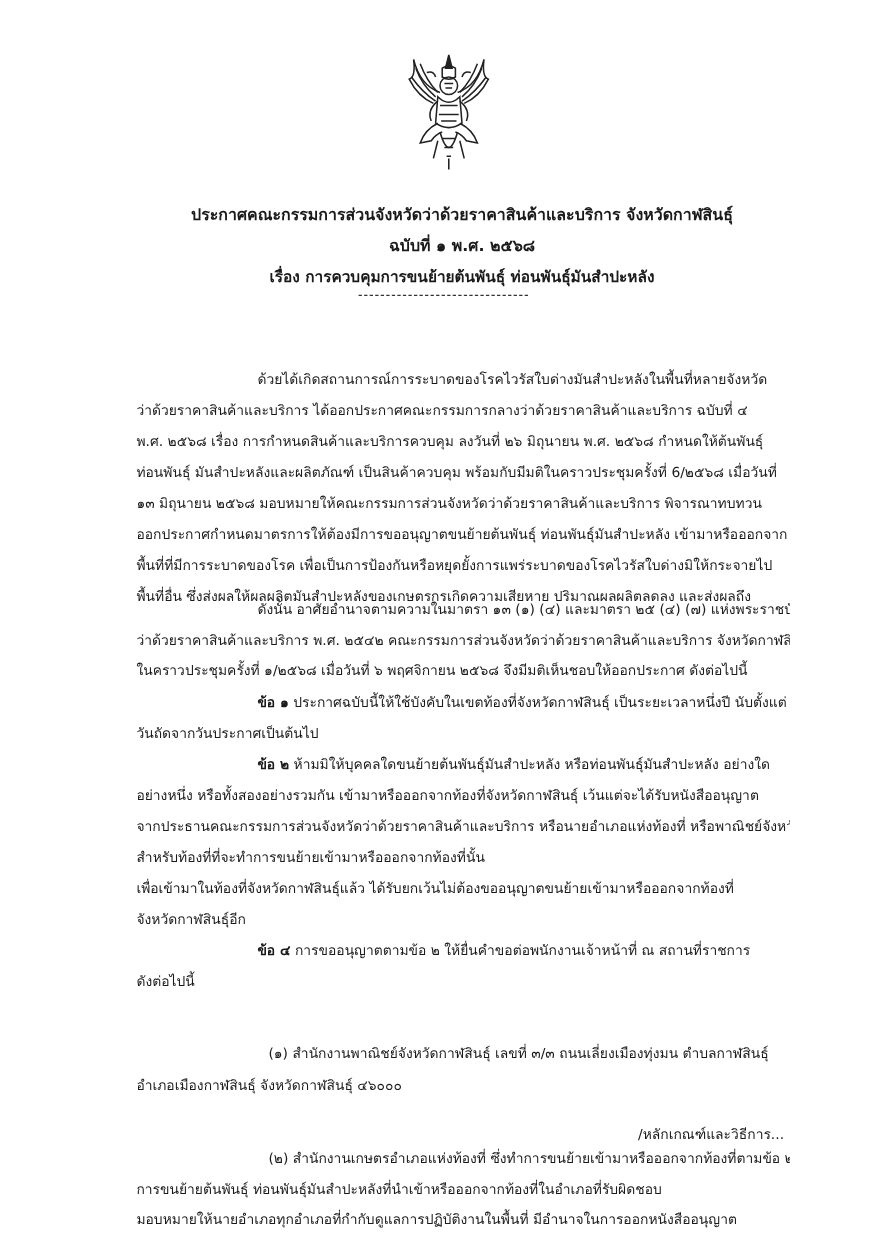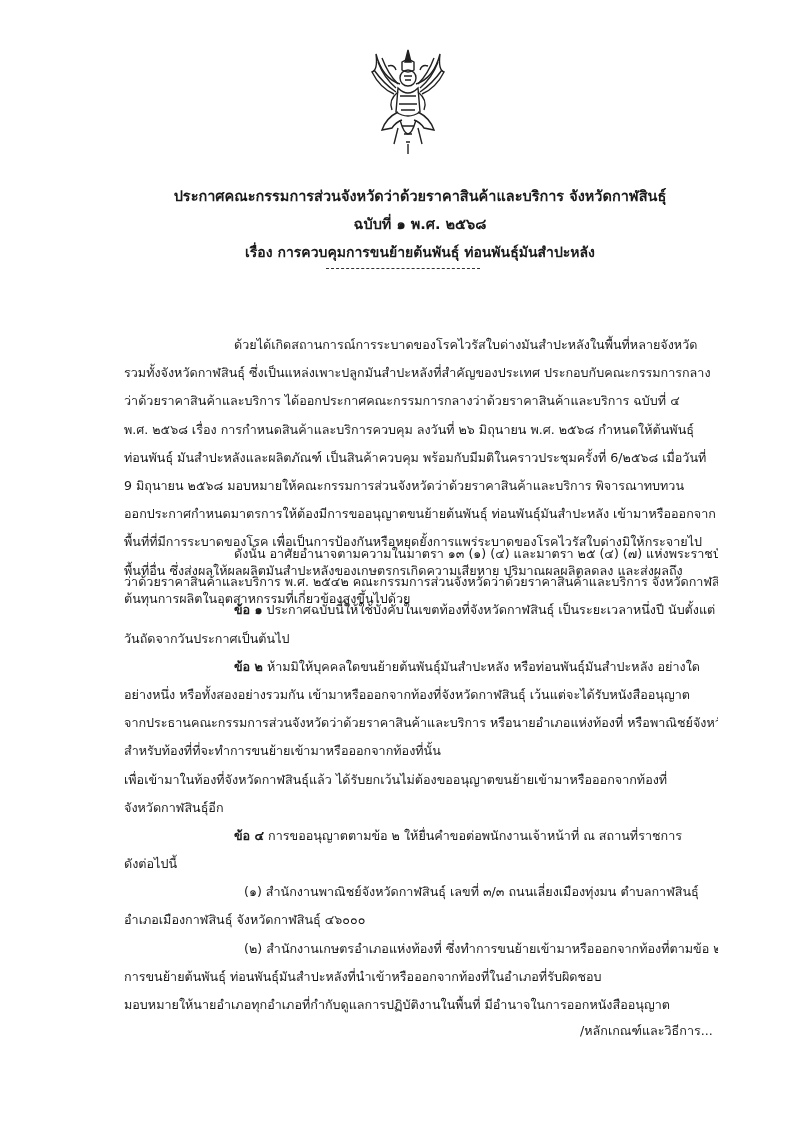--- a/index.html
+++ b/index.html
@@ -60,21 +60,21 @@
       line-height: 28.2px;
       text-align: justify;
     }
     .line {
       display: block;
       white-space: nowrap;
       overflow: hidden;
       height: 28.2px;
     }
     .indent-1 { padding-left: 110px; }
-    .indent-2 { padding-left: 120px; }
+    .indent-2 { padding-left: 120px; margin-top: 38px; }
     .clause-label { font-weight: bold; }
 
     .p1 { top: 287px; margin-top: 44px; }
     .p2 { top: 540px; }
 
     .continuation {
       position: absolute;
       left: 580px;
       top: 1021px;
       font-size: 12.6px;
@@ -121,34 +121,33 @@
 
   <div class="title-block">
     <div class="title-line">ประกาศคณะกรรมการส่วนจังหวัดว่าด้วยราคาสินค้าและบริการ จังหวัดกาฬสินธุ์</div>
     <div class="title-line">ฉบับที่ ๑ พ.ศ. ๒๕๖๘</div>
     <div class="title-line subject">เรื่อง การควบคุมการขนย้ายต้นพันธุ์ ท่อนพันธุ์มันสำปะหลัง</div>
   </div>
   <div class="title-divider"></div>
 
   <div class="body-text p1">
     <span class="line indent-1">ด้วยได้เกิดสถานการณ์การระบาดของโรคไวรัสใบด่างมันสำปะหลังในพื้นที่หลายจังหวัด</span>
-    <span class="line">รวมทั้งจังหวัดกาฬสินธุ์ ซึ่งเป็นแหล่งเพาะปลูกมันสำปะหลังที่สำคัญของประเทศ ประกอบกับคณะกรรมการกลาง</span>
     <span class="line">ว่าด้วยราคาสินค้าและบริการ ได้ออกประกาศคณะกรรมการกลางว่าด้วยราคาสินค้าและบริการ ฉบับที่ ๔</span>
     <span class="line">พ.ศ. ๒๕๖๘ เรื่อง การกำหนดสินค้าและบริการควบคุม ลงวันที่ ๒๖ มิถุนายน พ.ศ. ๒๕๖๘ กำหนดให้ต้นพันธุ์</span>
     <span class="line">ท่อนพันธุ์ มันสำปะหลังและผลิตภัณฑ์ เป็นสินค้าควบคุม พร้อมกับมีมติในคราวประชุมครั้งที่ 6/๒๕๖๘ เมื่อวันที่</span>
-    <span class="line">9 มิถุนายน ๒๕๖๘ มอบหมายให้คณะกรรมการส่วนจังหวัดว่าด้วยราคาสินค้าและบริการ พิจารณาทบทวน</span>
+    <span class="line">๑๓ มิถุนายน ๒๕๖๘ มอบหมายให้คณะกรรมการส่วนจังหวัดว่าด้วยราคาสินค้าและบริการ พิจารณาทบทวน</span>
     <span class="line">ออกประกาศกำหนดมาตรการให้ต้องมีการขออนุญาตขนย้ายต้นพันธุ์ ท่อนพันธุ์มันสำปะหลัง เข้ามาหรือออกจาก</span>
     <span class="line">พื้นที่ที่มีการระบาดของโรค เพื่อเป็นการป้องกันหรือหยุดยั้งการแพร่ระบาดของโรคไวรัสใบด่างมิให้กระจายไป</span>
     <span class="line">พื้นที่อื่น ซึ่งส่งผลให้ผลผลิตมันสำปะหลังของเกษตรกรเกิดความเสียหาย ปริมาณผลผลิตลดลง และส่งผลถึง</span>
-    <span class="line">ต้นทุนการผลิตในอุตสาหกรรมที่เกี่ยวข้องสูงขึ้นไปด้วย</span>
   </div>
 
   <div class="body-text p2">
     <span class="line indent-1">ดังนั้น อาศัยอำนาจตามความในมาตรา ๑๓ (๑) (๔) และมาตรา ๒๕ (๔) (๗) แห่งพระราชบัญญัติ</span>
     <span class="line">ว่าด้วยราคาสินค้าและบริการ พ.ศ. ๒๕๔๒ คณะกรรมการส่วนจังหวัดว่าด้วยราคาสินค้าและบริการ จังหวัดกาฬสินธุ์</span>
+    <span class="line">ในคราวประชุมครั้งที่ ๑/๒๕๖๘ เมื่อวันที่ ๖ พฤศจิกายน ๒๕๖๘ จึงมีมติเห็นชอบให้ออกประกาศ ดังต่อไปนี้</span>
 
     <span class="line indent-1"><b class="clause-label">ข้อ ๑</b> <span>ประกาศฉบับนี้ให้ใช้บังคับในเขตท้องที่จังหวัดกาฬสินธุ์ เป็นระยะเวลาหนึ่งปี นับตั้งแต่</span></span>
     <span class="line">วันถัดจากวันประกาศเป็นต้นไป</span>
 
     <span class="line indent-1"><b class="clause-label">ข้อ ๒</b> <span>ห้ามมิให้บุคคลใดขนย้ายต้นพันธุ์มันสำปะหลัง หรือท่อนพันธุ์มันสำปะหลัง อย่างใด</span></span>
     <span class="line">อย่างหนึ่ง หรือทั้งสองอย่างรวมกัน เข้ามาหรือออกจากท้องที่จังหวัดกาฬสินธุ์ เว้นแต่จะได้รับหนังสืออนุญาต</span>
     <span class="line">จากประธานคณะกรรมการส่วนจังหวัดว่าด้วยราคาสินค้าและบริการ หรือนายอำเภอแห่งท้องที่ หรือพาณิชย์จังหวัด</span>
     <span class="line">สำหรับท้องที่ที่จะทำการขนย้ายเข้ามาหรือออกจากท้องที่นั้น</span>
 
     <span class="line">เพื่อเข้ามาในท้องที่จังหวัดกาฬสินธุ์แล้ว ได้รับยกเว้นไม่ต้องขออนุญาตขนย้ายเข้ามาหรือออกจากท้องที่</span>

